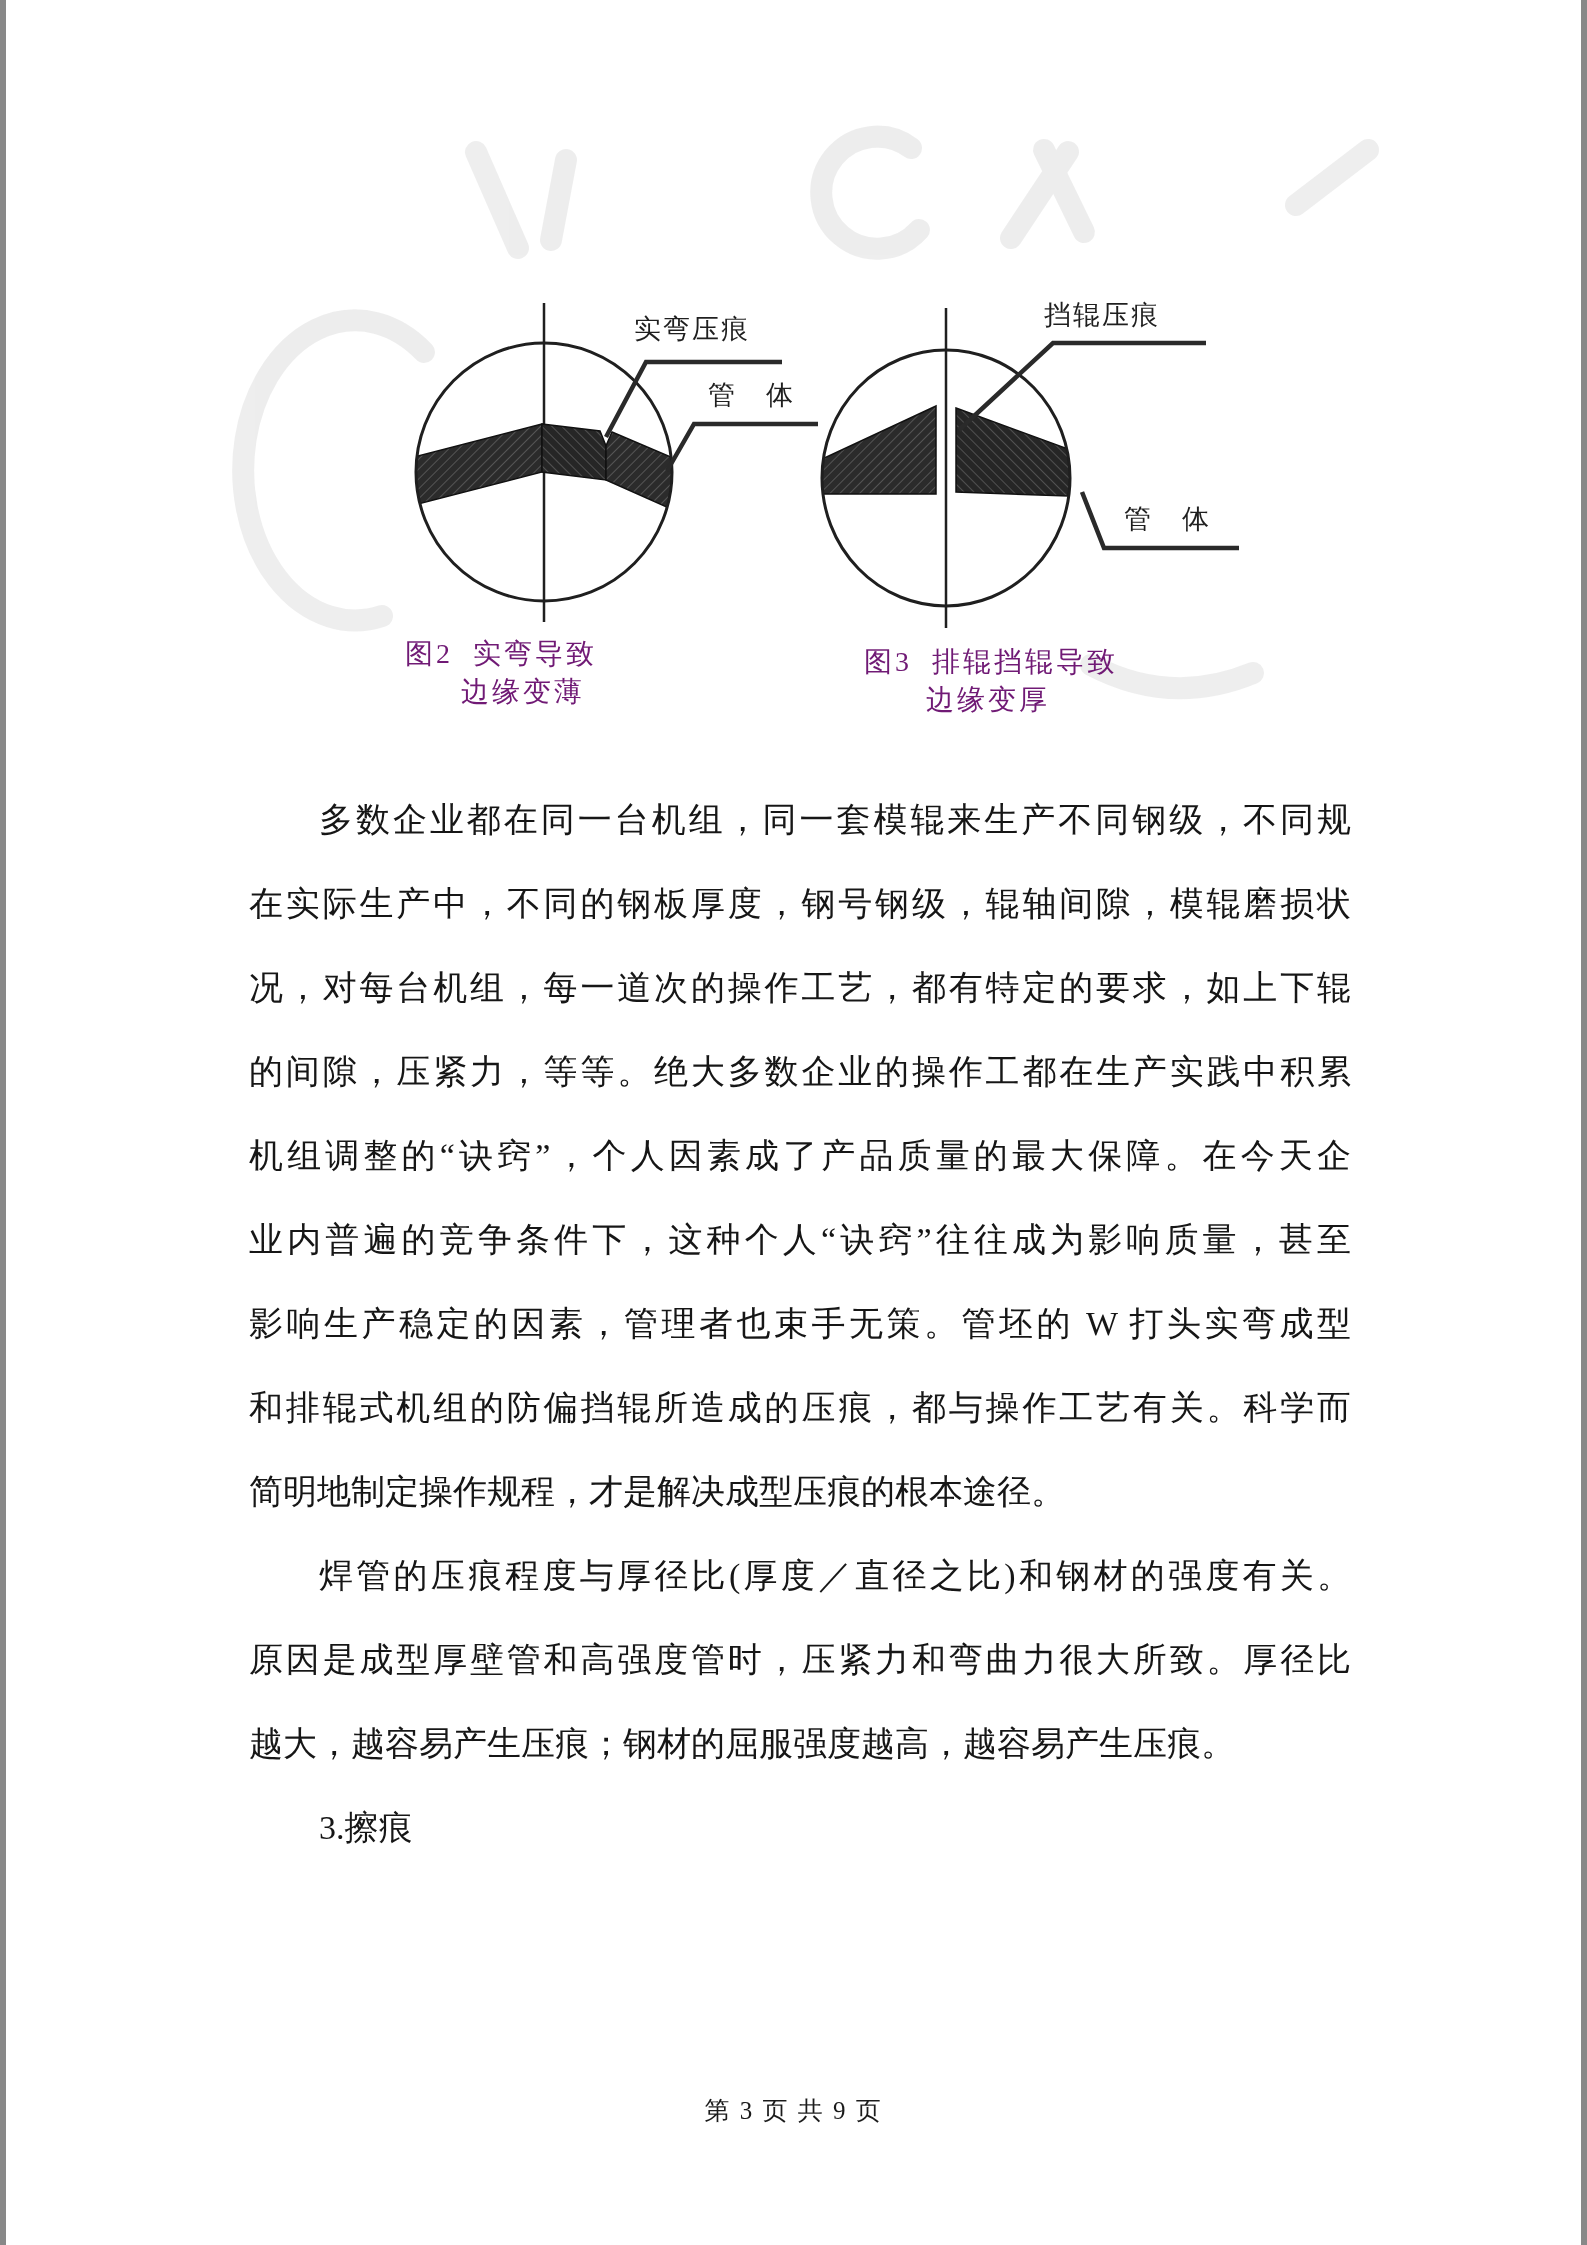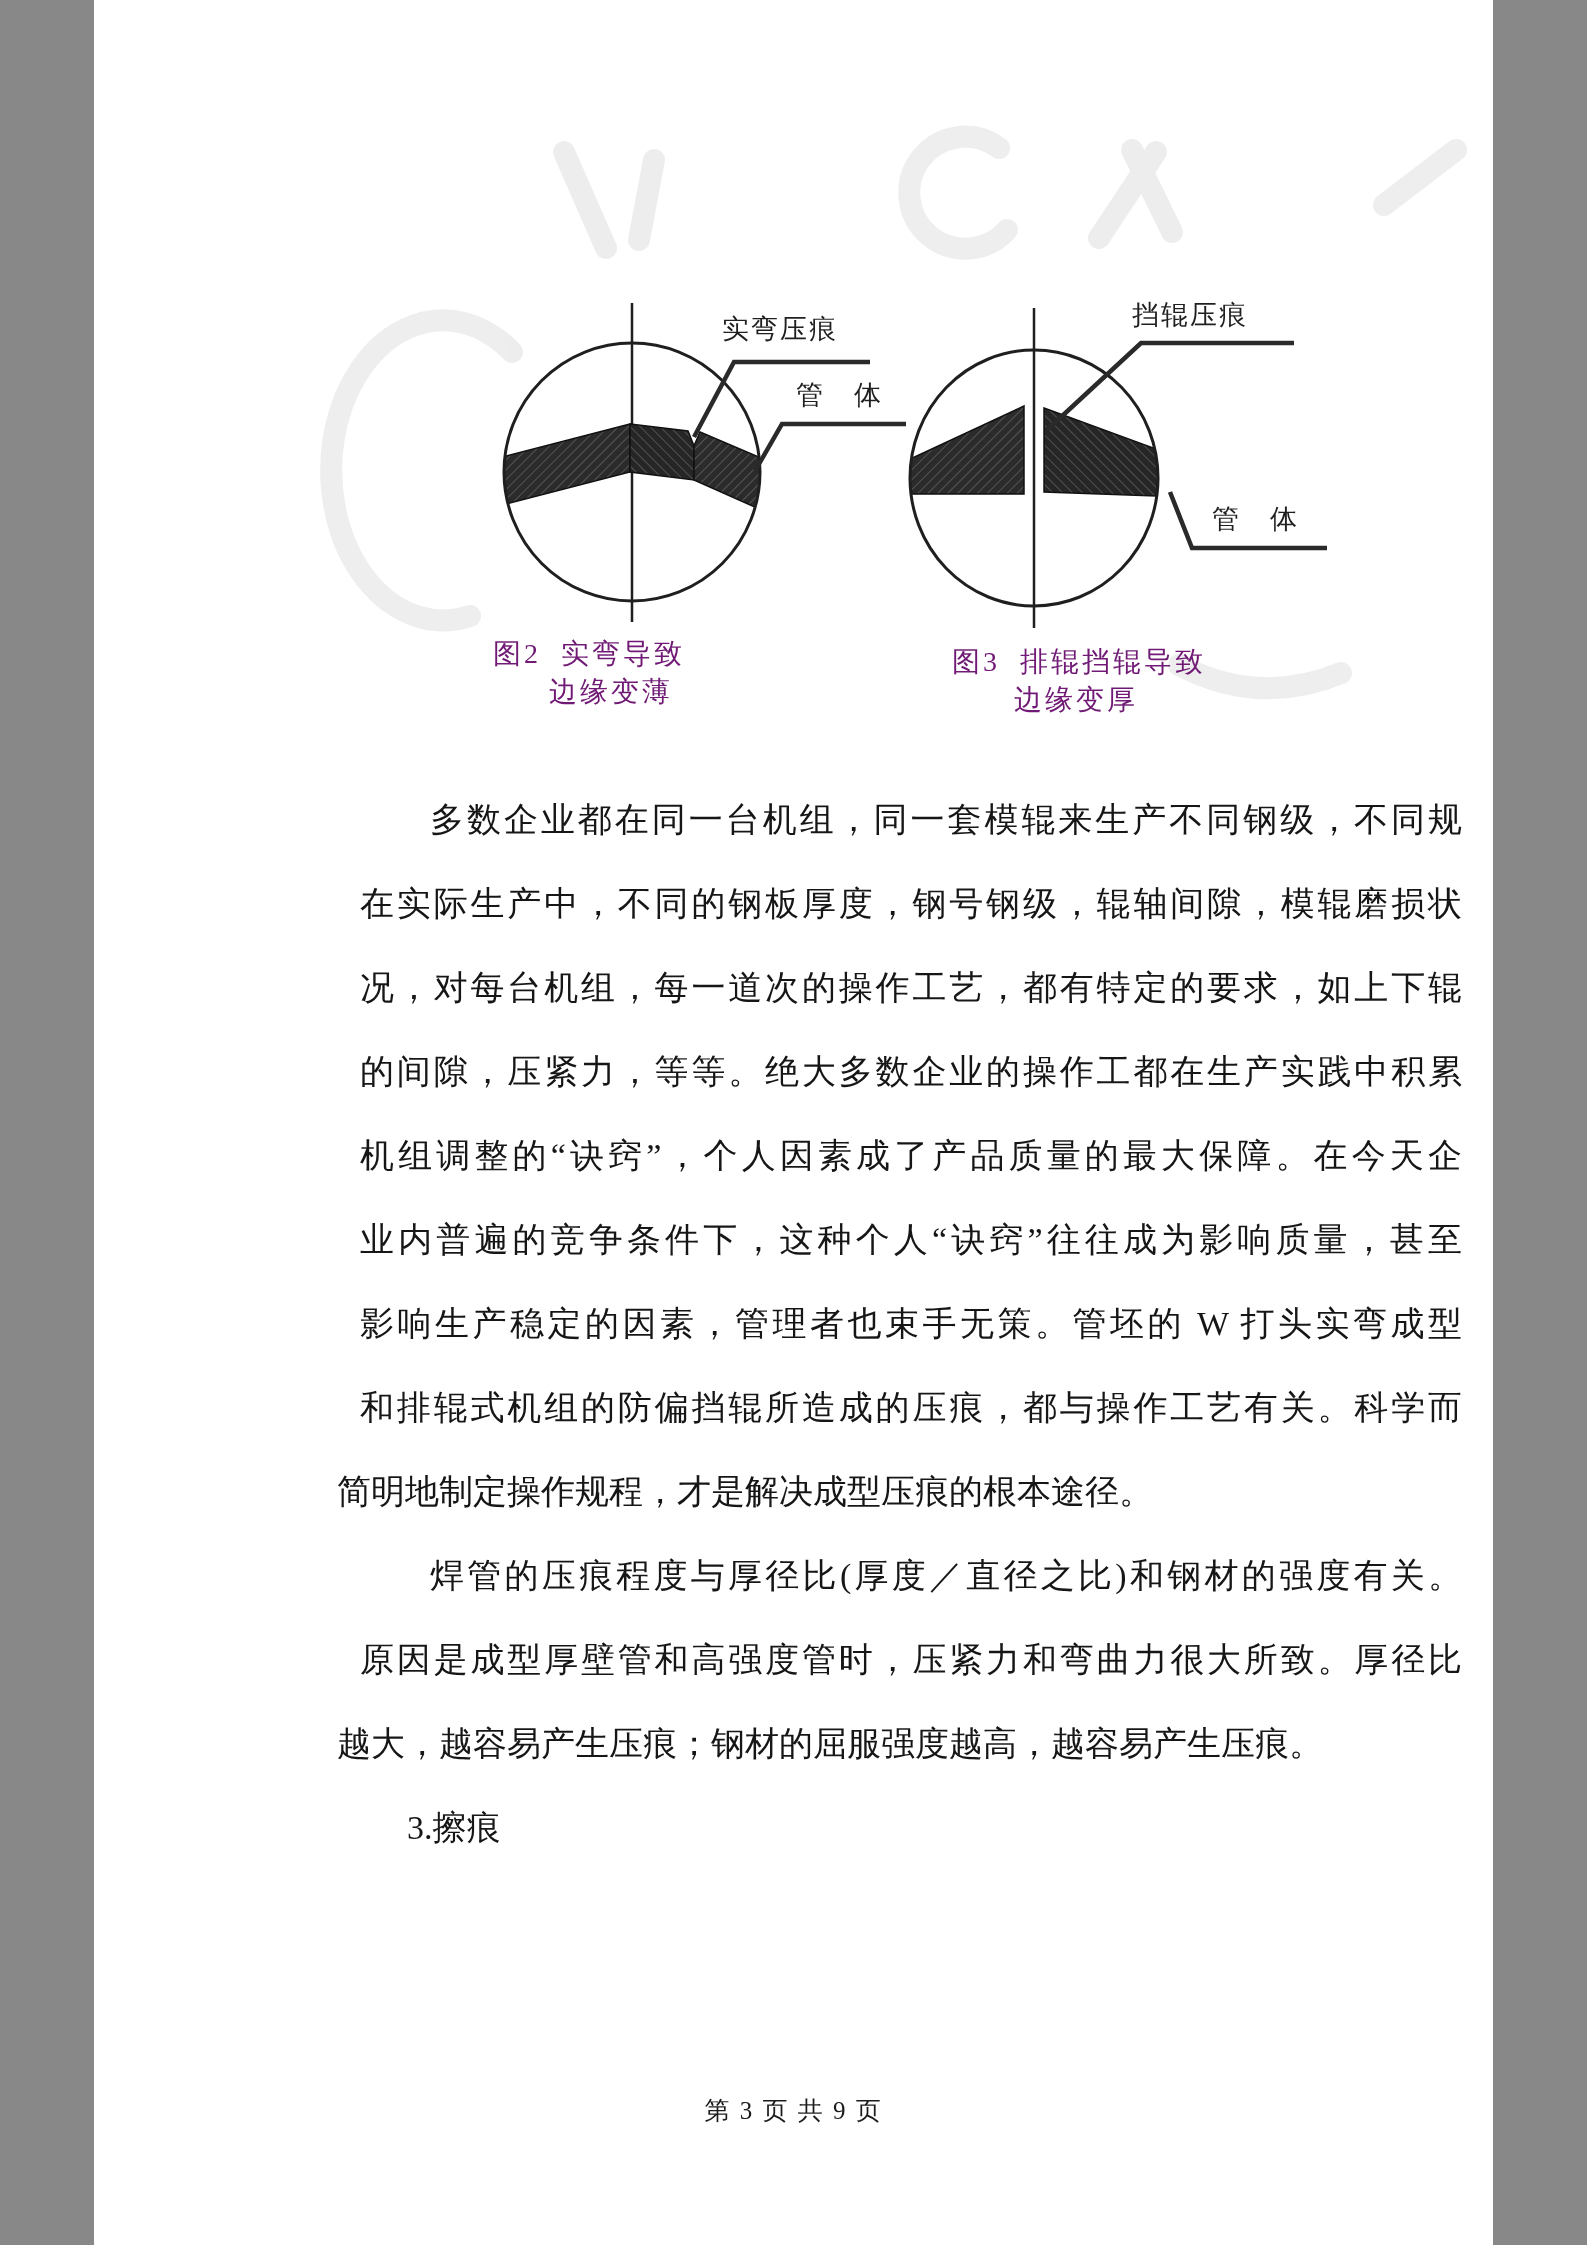--- a/index.html
+++ b/index.html
@@ -1,35 +1,35 @@
 <!DOCTYPE html>
 <html><head>
 <meta charset="utf-8">
 <style>
   html,body { margin:0; padding:0; background:#888; }
   .page {
-    position:relative; width:1399px; height:2245px; margin:0 auto;
+    position:relative; width:1575px; height:2245px; margin:0 auto;
     background:#ffffff; overflow:hidden;
     font-family:"Liberation Serif","DejaVu Serif",serif;
   }
   .fig-svg { position:absolute; left:0; top:0; }
   .fig-label {
     position:absolute; font-size:27px; color:#1f1f1f;
     letter-spacing:2px; white-space:pre; line-height:30px;
   }
   .fig-caption {
     position:absolute; font-size:28px; color:#701a75;
     letter-spacing:3px; white-space:pre; line-height:32px;
   }
   .body-block { position:absolute; left:243px; top:778px; width:1102px; }
   .bline {
     width:1102px; height:84px; line-height:84px;
     font-size:34px; color:#161616; white-space:nowrap;
   }
-  .j { text-align:justify; text-align-last:justify; white-space:normal;margin-left:23px; }
+  .j { text-align:justify; text-align-last:justify; white-space:normal; }
   .ind { text-indent:70px; }
   .footer {
     position:absolute; top:2078px; left:0; width:100%;
     text-align:center; font-size:25px; color:#1b1b1b; letter-spacing:2px;
     white-space:pre;
     margin-top:16px;
   }
 </style>
 </head>
 <body>

